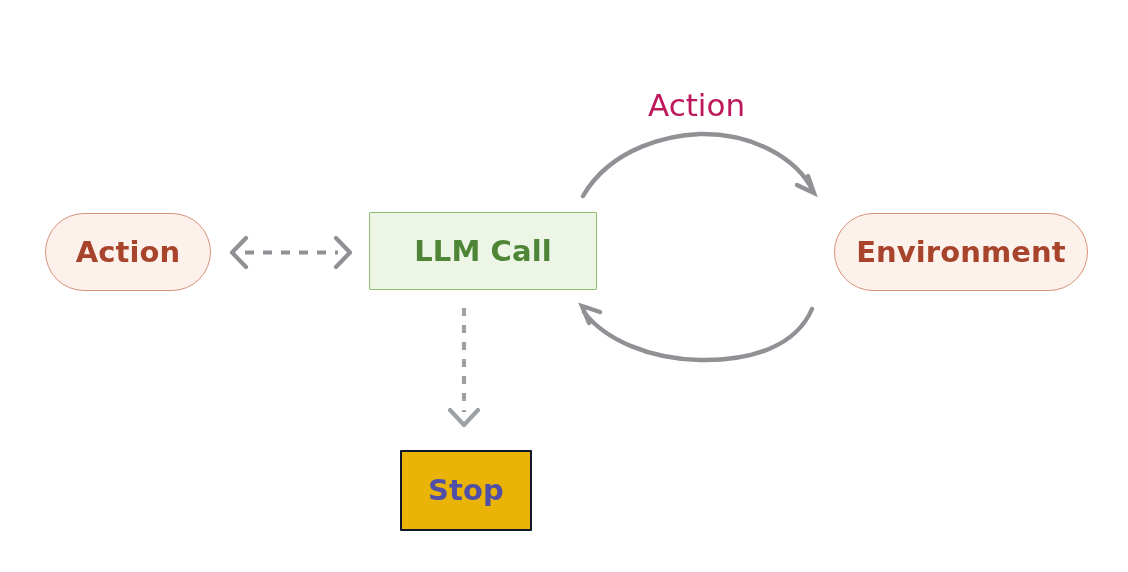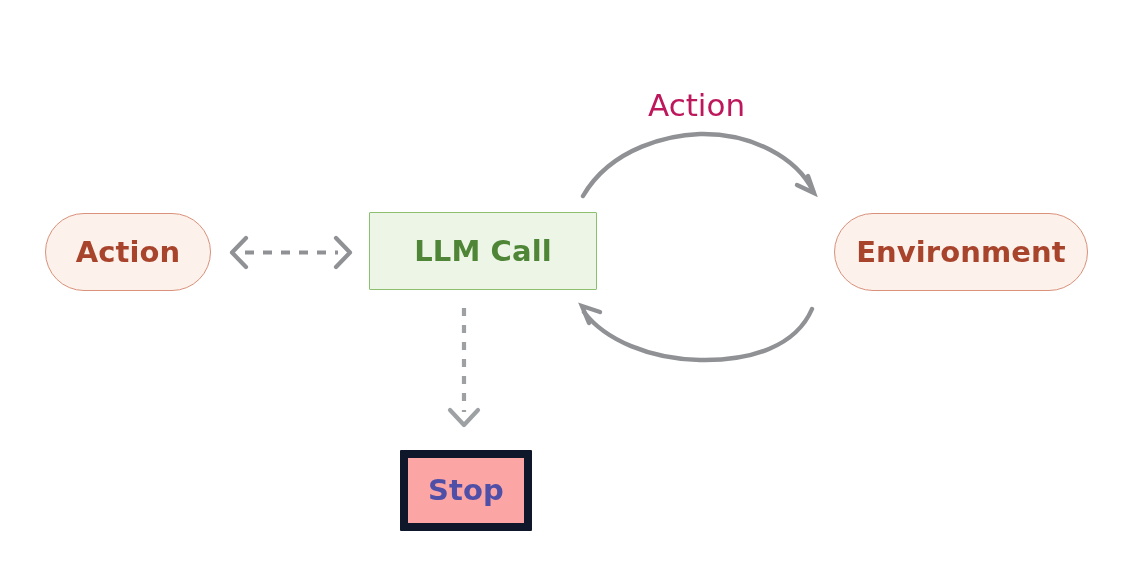--- a/index.html
+++ b/index.html
@@ -97,22 +97,22 @@
     color: #a8442c;
     font-size: 29px;
   }
 
   
   #node-stop {
     left: 400px;
     top: 450px;
     width: 132px;
     height: 81px;
-    background: #fca5a5;
-    border: 8px solid #0f172a;
+    background: #eab308;
+    border: 2px solid #0f172a;
     border-radius: 1px;
   }
   #node-stop .node-label {
     color: #4f4fa8;
     font-size: 29px;
   }
 
   
   .edge-label {
     position: absolute;

